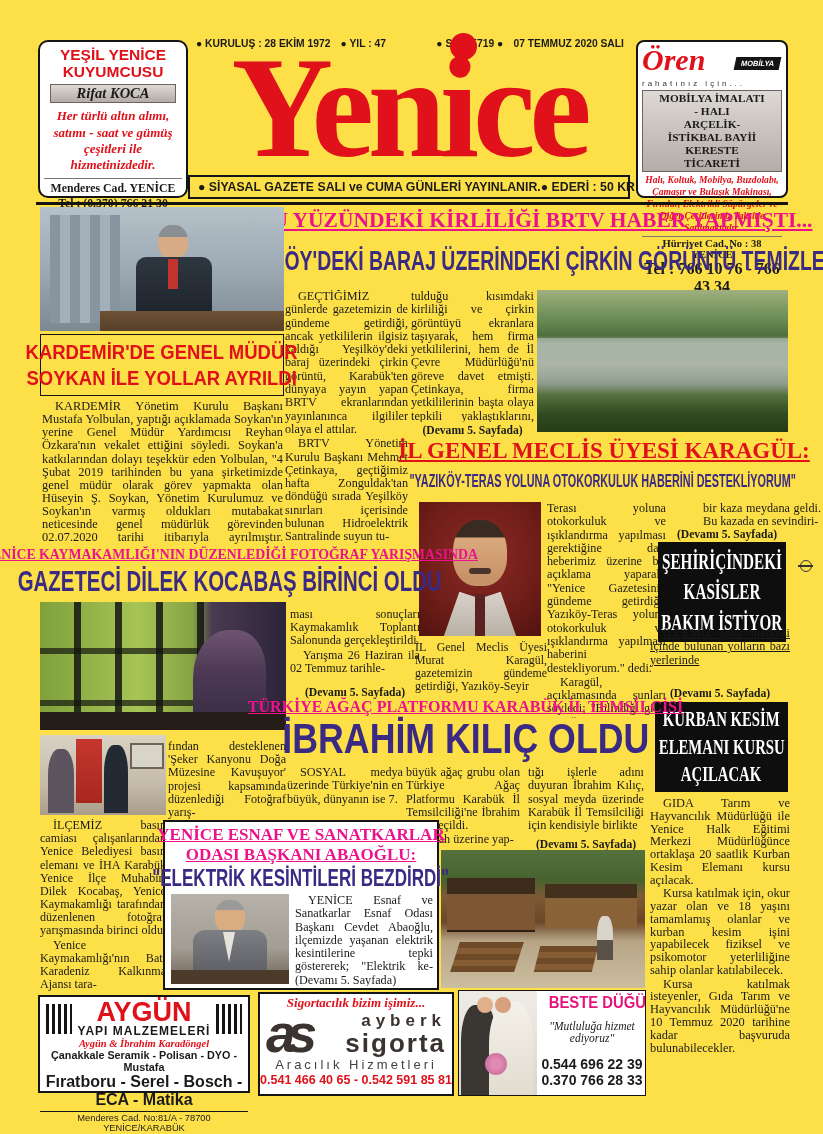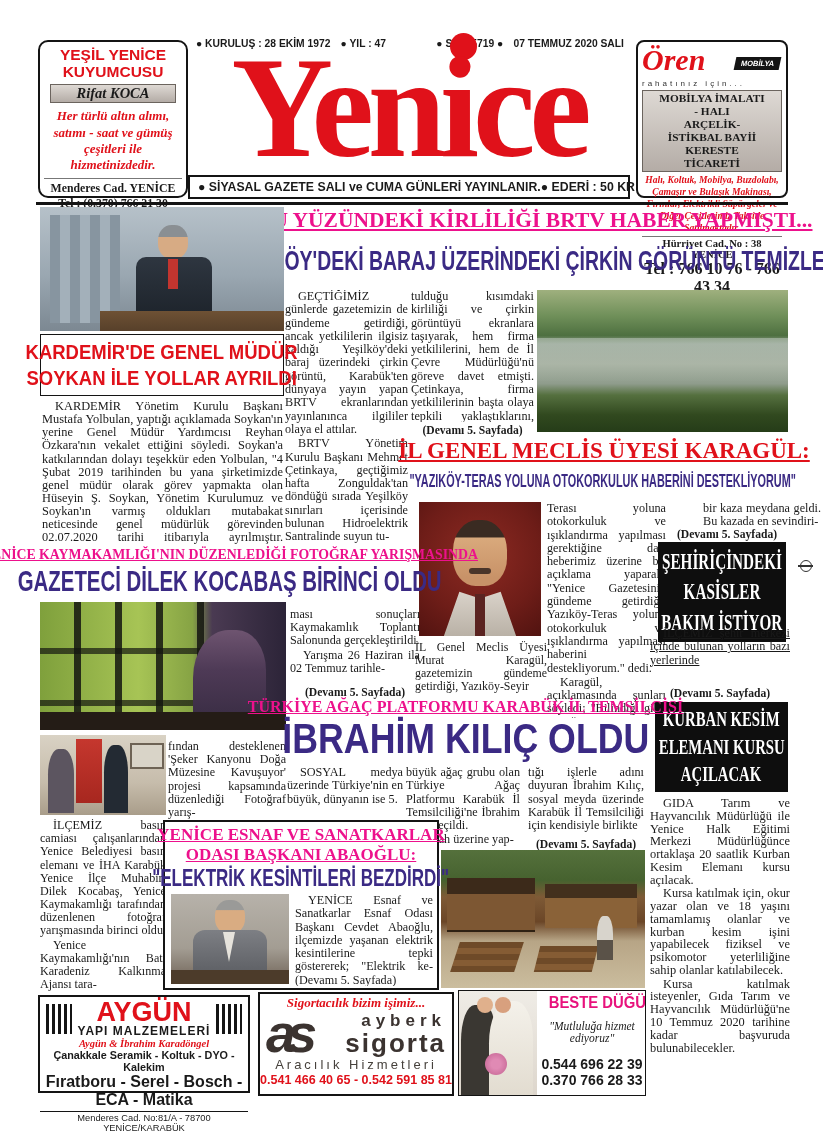--- a/index.html
+++ b/index.html
@@ -1,16 +1,16 @@
 <!DOCTYPE html>
 <html><head>
 <meta charset="utf-8">
 <style>
   html,body{margin:0;padding:0;background:#dbd9d5;}
-  #page{position:relative;width:823px;height:1134px;background:#ffffff;margin:0 auto;overflow:hidden;
+  #page{position:relative;width:823px;height:1134px;background:#fde047;margin:0 auto;overflow:hidden;
         font-family:"Liberation Serif",serif;color:#1a1a1a;box-shadow:0 0 6px rgba(0,0,0,.35);}
   .abs{position:absolute;}
   .sans{font-family:"Liberation Sans",sans-serif;}
   .b{font-weight:bold;}
   .ctr{text-align:center;}
   .body-txt{font-size:12.2px;line-height:1.09;text-align:justify;overflow:hidden;}
   .body-txt p{margin:0 0 1px 0;}
   .ind{text-indent:13px;}
   .devam{font-weight:bold;font-size:11.6px;text-align:center;}
   .pink{color:#ed118c;}
@@ -189,21 +189,21 @@
     <p>fından desteklenen 'Şeker Kanyonu Doğa Müzesine Kavuşuyor' projesi kapsamında düzenlediği Fotoğraf yarış-</p>
   </div>
 
   <div class="abs cflex" style="left:287px;top:716px;width:357px;height:46px;">
     <span class="cond purple" style="font-size:42px;transform:scaleX(.85);">İBRAHİM KILIÇ OLDU</span>
   </div>
   <div class="abs cflex" style="left:287px;top:697px;width:357px;height:20px;">
     <span class="kicker pink" style="font-size:16px;">TÜRKİYE AĞAÇ PLATFORMU KARABÜK İL TEMSİLCİSİ</span>
   </div>
   <div class="abs body-txt" style="left:287px;top:766px;width:116px;height:52px;">
-    <p class="ind">SOSYAL medya üzerinde Türkiye'nin en büyük, dünyanın ise 5.</p>
+    <p class="ind">SOSYAL medya üzerinde Türkiye'nin en büyük, dünyanın ise 7.</p>
   </div>
   <div class="abs body-txt" style="left:406px;top:766px;width:114px;height:82px;">
     <p>büyük ağaç grubu olan Türkiye Ağaç Platformu Karabük İl Temsilciliği'ne İbrahim Kılıç seçildi.</p>
     <p class="ind">Ahşah üzerine yap-</p>
   </div>
   <div class="abs body-txt" style="left:528px;top:766px;width:116px;height:72px;">
     <p>tığı işlerle adını duyuran İbrahim Kılıç, sosyal meyda üzerinde Karabük İl Temsilciliği için kendisiyle birlikte</p>
   </div>
   <div class="abs devam" style="left:528px;top:838px;width:116px;">(Devamı 5. Sayfada)</div>
 
@@ -239,21 +239,21 @@
   <div class="abs" style="left:38px;top:995px;width:212px;height:98px;border:2px solid #141414;box-sizing:border-box;background:#fff;">
     <div style="display:flex;justify-content:center;align-items:center;gap:6px;margin-top:3px;">
       <span style="width:26px;height:30px;background:repeating-linear-gradient(90deg,#141414 0 3px,transparent 3px 6px);"></span>
       <span style="text-align:center;">
         <span class="sans b" style="font-size:27px;color:#e0111a;line-height:.9;display:block;">AYGÜN</span>
         <span class="sans b" style="font-size:12px;letter-spacing:1px;display:block;">YAPI MALZEMELERİ</span>
       </span>
       <span style="width:26px;height:30px;background:repeating-linear-gradient(90deg,#141414 0 3px,transparent 3px 6px);"></span>
     </div>
     <div class="red b ctr" style="font-style:italic;font-size:10.5px;">Aygün &amp; İbrahim Karadöngel</div>
-    <div class="sans b ctr" style="font-size:10.8px;">Çanakkale Seramik - Koltuk - DYO - Kalekim</div>
+    <div class="sans b ctr" style="font-size:10.8px;">Çanakkale Seramik - Polisan - DYO - Mustafa</div>
     <div class="sans b ctr" style="font-size:16px;">Fıratboru - Serel - Bosch - ECA - Matika</div>
     <div class="ctr" style="border-top:1.5px solid #141414;margin-top:2px;padding-top:1px;">
       <div class="sans" style="font-size:9.3px;">Menderes Cad. No:81/A - 78700 YENİCE/KARABÜK</div>
       <div class="sans" style="font-size:9.3px;">Tel : (0.370) 766 46 86 - Gsm : (0.533) 666 25 90</div>
     </div>
   </div>
 
   <div class="abs" style="left:258px;top:992px;width:196px;height:104px;border:2px solid #141414;box-sizing:border-box;background:#fff;overflow:hidden;">
     <div class="b ctr" style="color:#e0111a;font-size:13px;font-style:italic;margin-top:1px;">Sigortacılık bizim işimiz...</div>
     <div style="display:flex;align-items:flex-start;padding:0 6px;">

